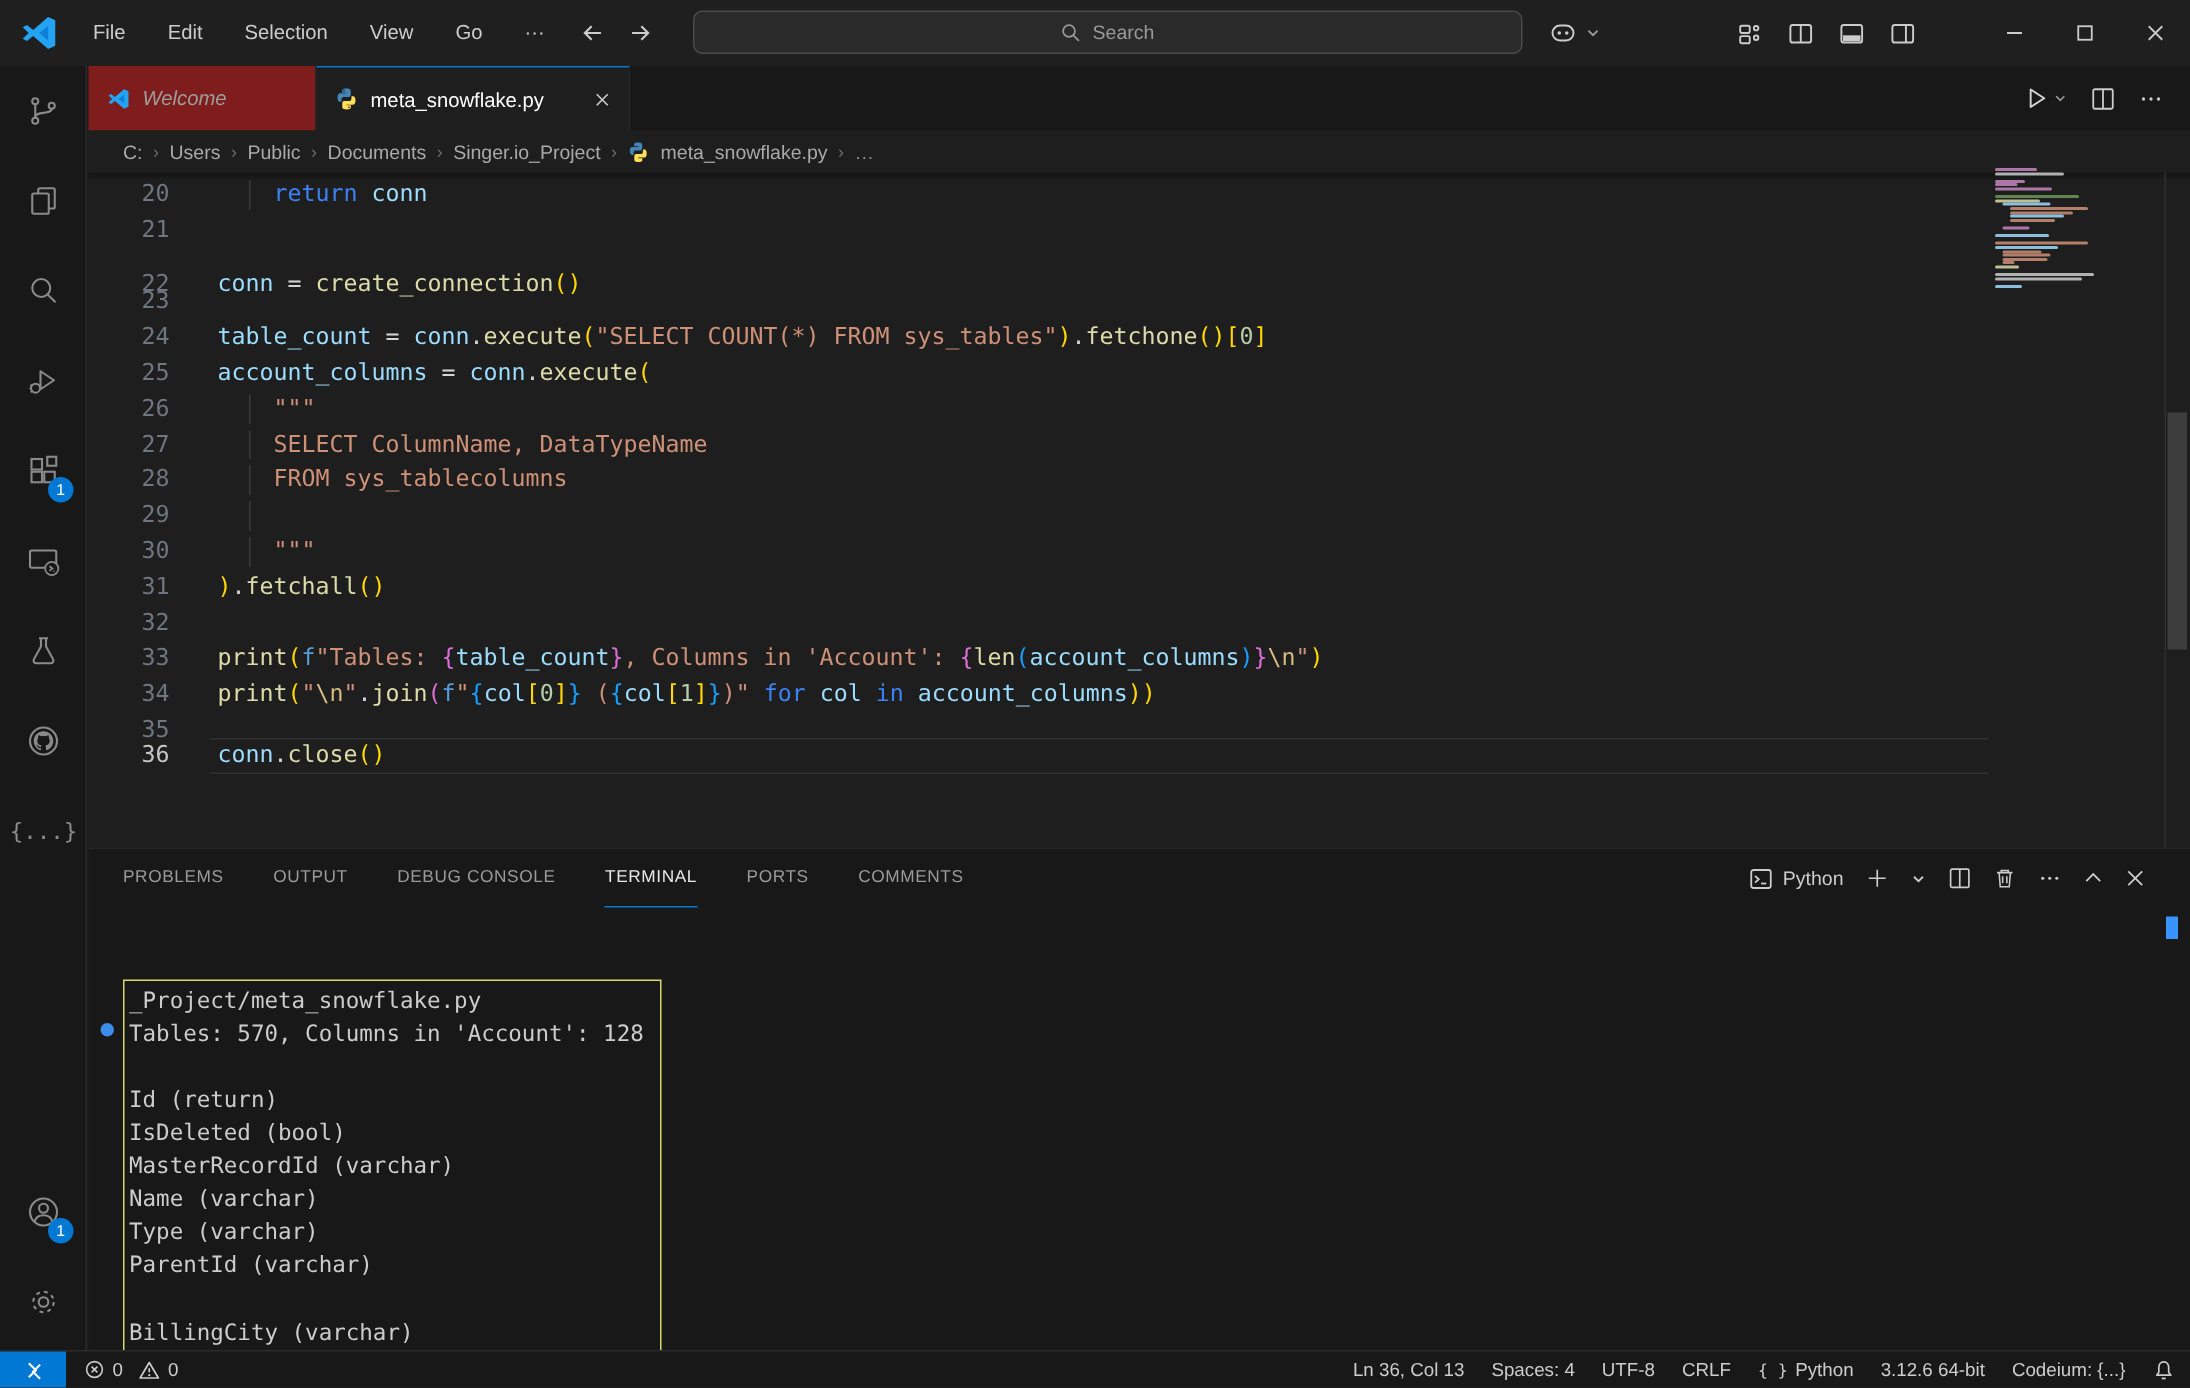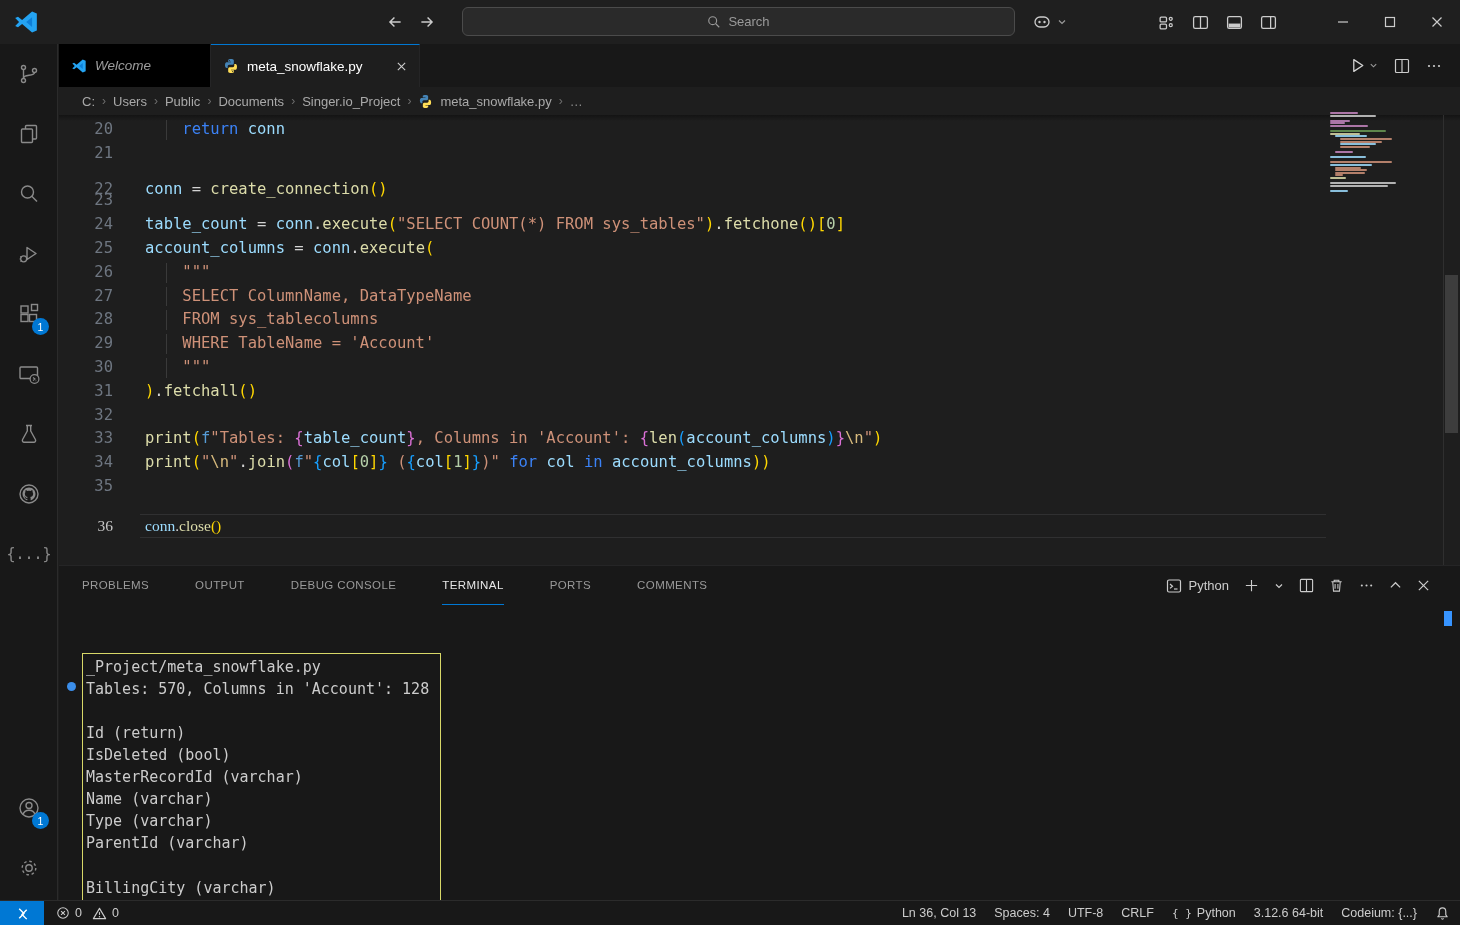--- a/index.html
+++ b/index.html
@@ -26,21 +26,21 @@
   .ab-item { position:relative; width:58px; height:60px; display:flex; align-items:center; justify-content:center; }
   .ab-bottom { position:absolute; bottom:2px; left:0; width:58px; }
   .ab-badge { position:absolute; right:9px; bottom:9px; min-width:17px; height:17px; border-radius:9px;
     background:#0078d4; color:#fff; font-size:10.5px; display:flex; align-items:center; justify-content:center; }
 
   
   .editor-area { position:absolute; left:59px; top:44px; width:1401px; height:521px; background:#1e1e1e; }
   .tabstrip { position:absolute; left:0; top:0; width:1401px; height:43px; background:#181818; }
   .tab { position:absolute; top:0; height:43px; display:flex; align-items:center; gap:8px; padding:0 12px;
     font-size:13.5px; border-right:1px solid #252526; }
-  .tab.inactive { left:0; width:152px; color:#9d9d9d; background:#000000; }
+  .tab.inactive { left:0; width:152px; color:#9d9d9d; background:#7f1d1d; }
   .tab.inactive .tab-label { font-style:italic; }
   .tab.active { left:152px; width:209px; color:#ffffff; background:#1e1e1e; border-top:1.5px solid #0078d4; }
   .tab-close { margin-left:auto; display:flex; align-items:center; }
   .editor-actions { position:absolute; right:18px; top:0; height:43px; display:flex; align-items:center; gap:16px; }
   .breadcrumb { position:absolute; left:0; top:43px; width:1401px; height:28px; display:flex; align-items:center;
     gap:7px; padding-left:23px; font-size:13px; color:#a9a9a9; background:#1e1e1e; }
   .bc-sep { color:#6e6e6e; font-size:12px; }
   .bc-tail { color:#8a8a8a; }
   .scroll-shadow { position:absolute; left:0; top:71px; width:1401px; height:6px;
     background:linear-gradient(to bottom, rgba(0,0,0,0.35), transparent); pointer-events:none; }
@@ -58,21 +58,21 @@
   .tk-p{color:#d4d4d4}.tk-k{color:#3b82f6}.tk-v{color:#9cdcfe}.tk-f{color:#dcdcaa}.tk-s{color:#ce9178}
   .tk-n{color:#b5cea8}.tk-e{color:#d7ba7d}.tk-fp{color:#569cd6}.tk-b1{color:#ffd700}.tk-b2{color:#da70d6}.tk-b3{color:#179fff}
 
   .minimap { position:absolute; left:1271px; top:68px; width:86px; height:92px; }
   .mm-line { position:absolute; height:2px; border-radius:1px; opacity:.85; }
   .scrollbar-line { position:absolute; left:1384px; top:71px; width:1px; height:829px; background:#2f2f2f; }
   .scrollbar-thumb { position:absolute; left:1386px; top:231px; width:13px; height:158px; background:rgba(121,121,121,0.35); }
 
   
   .panel { position:absolute; left:59px; top:565px; width:1401px; height:335px; background:#181818; border-top:1px solid #252526; }
-  .panel-tabs { position:absolute; left:23px; top:0; height:39px; display:flex; gap:46px; }
+  .panel-tabs { position:absolute; left:23px; top:0; height:39px; display:flex; gap:33px; }
   .panel-tab { height:39px; display:flex; align-items:center; font-size:11.5px; letter-spacing:.4px;
     color:#9a9a9a; border-bottom:1px solid transparent; }
   .panel-tab.active { color:#e7e7e7; border-bottom:1px solid #0078d4; }
   .panel-actions { position:absolute; right:30px; top:0; height:39px; display:flex; align-items:center; gap:15px; color:#cccccc; }
   .term-picker { display:flex; align-items:center; gap:7px; font-size:13px; color:#cccccc; }
   .terminal { position:absolute; left:0; top:40px; width:1380px; height:290px;
     font-family:"DejaVu Sans Mono", monospace; font-size:15px; color:#cccccc; }
   .term-line { position:absolute; left:27px; height:22px; line-height:22px; white-space:pre; }
   .term-box { position:absolute; left:23px; top:47px; width:359px; height:265px; border:1px solid #d8d868; pointer-events:none; }
   .term-dot { position:absolute; left:8px; top:76px; width:9px; height:9px; border-radius:50%; background:#3b8eea; }
@@ -91,20 +91,28 @@
 </head>
 <body>
 
 <div class="window">
 
   <div class="titlebar">
     <svg class="vscode-logo" viewBox="0 0 24 24">
       <path fill="#24a3f2" d="M17.6 2.2 L22 4.2 L22 19.8 L17.6 21.8 L8.4 13.9 L4.6 16.9 L2 15.6 L5.6 12 L2 8.4 L4.6 7.1 L8.4 10.1 Z"></path>
       <path fill="#0d7fd8" d="M17.6 7.5 L12.2 12 L17.6 16.5 Z"></path>
     </svg>
+    <div class="menus">
+        <div class="menu-item">File</div>
+        <div class="menu-item">Edit</div>
+        <div class="menu-item">Selection</div>
+        <div class="menu-item">View</div>
+        <div class="menu-item">Go</div>
+        <div class="menu-item">···</div>
+      </div>
     <div class="nav-arrows">
       <svg width="18" height="18" viewBox="0 0 16 16">
           <path d="M13 8 H3.5 M7.5 4 L3.5 8 L7.5 12" stroke="#cccccc" stroke-width="1.3" fill="none"></path>
         </svg>
       <svg width="18" height="18" viewBox="0 0 16 16">
           <path d="M3 8 H12.5 M8.5 4 L12.5 8 L8.5 12" stroke="#cccccc" stroke-width="1.3" fill="none"></path>
         </svg>
     </div>
     <div class="searchbox">
       <svg width="14" height="14" viewBox="0 0 16 16">
@@ -307,28 +315,28 @@
     <div class="code" id="code">
         <div class="code-row" style="top: 3px;"><span class="num">20</span><span class="guide"></span><span class="content"><span class="tk-p">    </span><span class="tk-k">return</span><span class="tk-p"> </span><span class="tk-v">conn</span></span></div>
         <div class="code-row" style="top: 26.8px;"><span class="num">21</span><span class="content"></span></div>
         <div class="code-row" style="top: 50.6px; margin-top: 12px;"><span class="num">22</span><span class="content"><span class="tk-v">conn</span><span class="tk-p"> = </span><span class="tk-f">create_connection</span><span class="tk-b1">()</span></span></div>
         <div class="code-row" style="top: 74.4px;"><span class="num">23</span><span class="content"></span></div>
         <div class="code-row" style="top: 98.2px;"><span class="num">24</span><span class="content"><span class="tk-v">table_count</span><span class="tk-p"> = </span><span class="tk-v">conn</span><span class="tk-p">.</span><span class="tk-f">execute</span><span class="tk-b1">(</span><span class="tk-s">"SELECT COUNT(*) FROM sys_tables"</span><span class="tk-b1">)</span><span class="tk-p">.</span><span class="tk-f">fetchone</span><span class="tk-b1">()</span><span class="tk-b1">[</span><span class="tk-n">0</span><span class="tk-b1">]</span></span></div>
         <div class="code-row" style="top: 122px;"><span class="num">25</span><span class="content"><span class="tk-v">account_columns</span><span class="tk-p"> = </span><span class="tk-v">conn</span><span class="tk-p">.</span><span class="tk-f">execute</span><span class="tk-b1">(</span></span></div>
         <div class="code-row" style="top: 145.8px;"><span class="num">26</span><span class="guide"></span><span class="content"><span class="tk-s">    """</span></span></div>
         <div class="code-row" style="top: 169.6px;"><span class="num">27</span><span class="guide"></span><span class="content"><span class="tk-s">    SELECT ColumnName, DataTypeName</span></span></div>
         <div class="code-row" style="top: 193.4px;"><span class="num">28</span><span class="guide"></span><span class="content"><span class="tk-s">    FROM sys_tablecolumns</span></span></div>
-        <div class="code-row" style="top: 217.2px;"><span class="num">29</span><span class="guide"></span><span class="content"><span class="tk-s">    WHERE TableName = 'Account'</span></span></div>
+        <div class="code-row" style="top: 217.2px;"><span class="num">29</span><span class="guide"></span></div>
         <div class="code-row" style="top: 241px;"><span class="num">30</span><span class="guide"></span><span class="content"><span class="tk-s">    """</span></span></div>
         <div class="code-row" style="top: 264.8px;"><span class="num">31</span><span class="content"><span class="tk-b1">)</span><span class="tk-p">.</span><span class="tk-f">fetchall</span><span class="tk-b1">()</span></span></div>
         <div class="code-row" style="top: 288.6px;"><span class="num">32</span><span class="content"></span></div>
         <div class="code-row" style="top: 312.4px;"><span class="num">33</span><span class="content"><span class="tk-f">print</span><span class="tk-b1">(</span><span class="tk-fp">f</span><span class="tk-s">"Tables: </span><span class="tk-b2">{</span><span class="tk-v">table_count</span><span class="tk-b2">}</span><span class="tk-s">, Columns in 'Account': </span><span class="tk-b2">{</span><span class="tk-f">len</span><span class="tk-b3">(</span><span class="tk-v">account_columns</span><span class="tk-b3">)</span><span class="tk-b2">}</span><span class="tk-e">\n</span><span class="tk-s">"</span><span class="tk-b1">)</span></span></div>
         <div class="code-row" style="top: 336.2px;"><span class="num">34</span><span class="content"><span class="tk-f">print</span><span class="tk-b1">(</span><span class="tk-s">"</span><span class="tk-e">\n</span><span class="tk-s">"</span><span class="tk-p">.</span><span class="tk-f">join</span><span class="tk-b2">(</span><span class="tk-fp">f</span><span class="tk-s">"</span><span class="tk-b3">{</span><span class="tk-v">col</span><span class="tk-b1">[</span><span class="tk-n">0</span><span class="tk-b1">]</span><span class="tk-b3">}</span><span class="tk-s"> (</span><span class="tk-b3">{</span><span class="tk-v">col</span><span class="tk-b1">[</span><span class="tk-n">1</span><span class="tk-b1">]</span><span class="tk-b3">}</span><span class="tk-s">)"</span><span class="tk-p"> </span><span class="tk-k">for</span><span class="tk-p"> </span><span class="tk-v">col</span><span class="tk-p"> </span><span class="tk-k">in</span><span class="tk-p"> </span><span class="tk-v">account_columns</span><span class="tk-b1">))</span></span></div>
         <div class="code-row" style="top: 360px;"><span class="num">35</span><span class="content"></span></div>
-        <div class="code-row current" style="top: 399px; font-family: Liberation Serif, serif;"><div class="hl"></div><span class="num">36</span><span class="content"><span class="tk-v">conn</span><span class="tk-p">.</span><span class="tk-f">close</span><span class="tk-b1">()</span></span></div>
+        <div class="code-row current" style="top: 377px;"><div class="hl"></div><span class="num">36</span><span class="content"><span class="tk-v">conn</span><span class="tk-p">.</span><span class="tk-f">close</span><span class="tk-b1">()</span></span></div>
       </div>
 
     <div class="minimap" id="minimap">
         <div class="mm-line" style="top: 0px; left: 0px; width: 28px; background: rgb(197, 134, 192);"></div>
         <div class="mm-line" style="top: 2.6px; left: 0px; width: 46px; background: rgb(204, 204, 204);"></div>
         <div class="mm-line" style="top: 7.8px; left: 0px; width: 20px; background: rgb(197, 134, 192);"></div>
         <div class="mm-line" style="top: 10.4px; left: 0px; width: 15px; background: rgb(197, 134, 192);"></div>
         <div class="mm-line" style="top: 13px; left: 0px; width: 38px; background: rgb(197, 134, 192);"></div>
         <div class="mm-line" style="top: 18.2px; left: 0px; width: 56px; background: rgb(106, 153, 85);"></div>
         <div class="mm-line" style="top: 20.8px; left: 0px; width: 30px; background: rgb(220, 220, 170);"></div>

